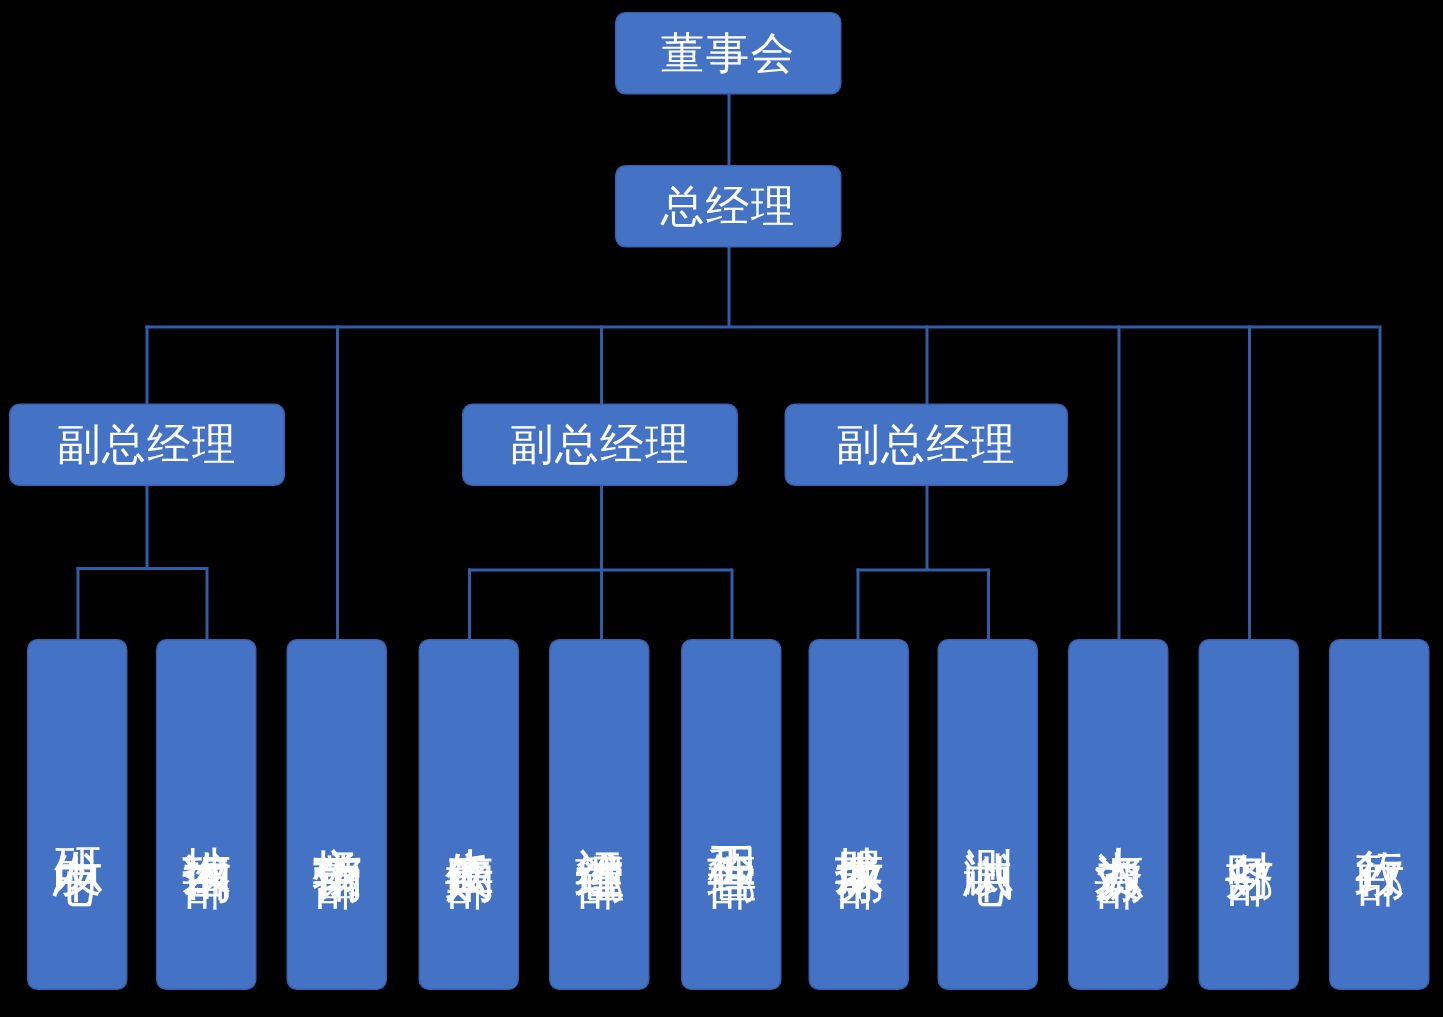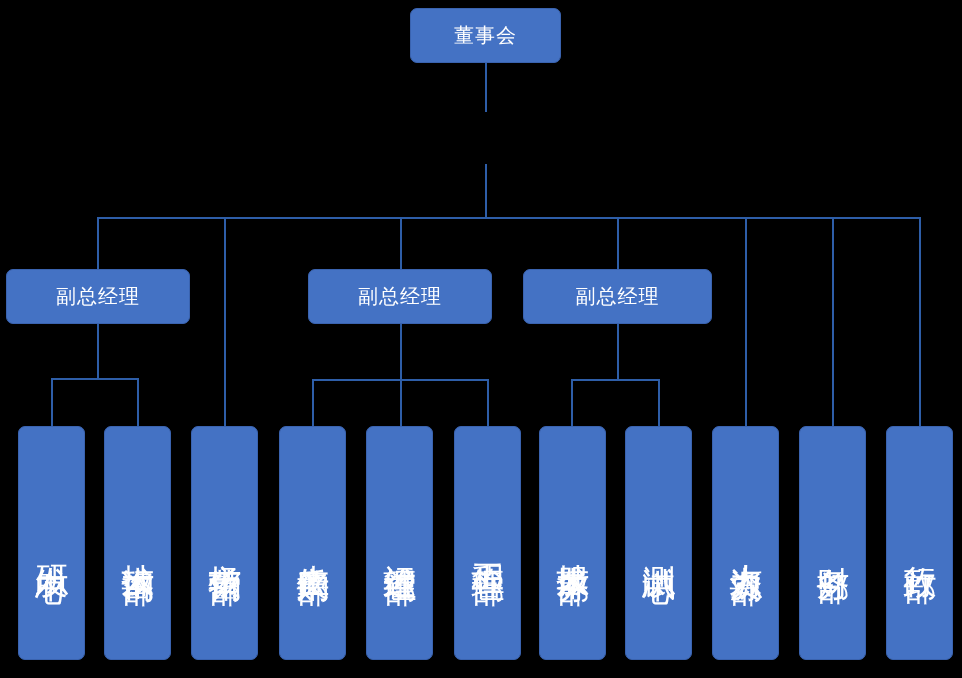--- a/index.html
+++ b/index.html
@@ -22,21 +22,21 @@
     border-radius:7px;
     color:#FFFFFF;
     display:flex;
     align-items:center;
     justify-content:center;
     text-align:center;
     z-index:3;
     line-height:1.12;
   }
   .node.h{            
-    font-size:20px;
+    font-size:29px;
     letter-spacing:1px;
     padding:0 10px;
     align-items:center;
   }
   .node.v{            
     writing-mode:vertical-rl;
     text-orientation:upright;
     font-size:33px;
     letter-spacing:2px;
     padding:8px 0;
@@ -87,20 +87,23 @@
 
   <div class="ln v" style="left:617px;top:323px;height:57px;"></div>
   <div class="ln h" style="left:571px;top:379px;width:88px;"></div>
   <div class="ln v" style="left:571px;top:379px;height:47px;"></div>
   <div class="ln v" style="left:658px;top:379px;height:47px;"></div>
 
   <div class="node h" style="left:410px;top:8px;width:151px;height:55px;">
     <span>董事会</span>
   </div>
 
+  <div class="node h" style="left:410px;top:110px;width:151px;height:55px;">
+    <span>总经理</span>
+  </div>
 
   <div class="node h" style="left:6px;top:269px;width:184px;height:55px;">
     <span>副总经理</span>
   </div>
   <div class="node h" style="left:308px;top:269px;width:184px;height:55px;">
     <span>副总经理</span>
   </div>
   <div class="node h" style="left:523px;top:269px;width:189px;height:55px;">
     <span>副总经理</span>
   </div>

